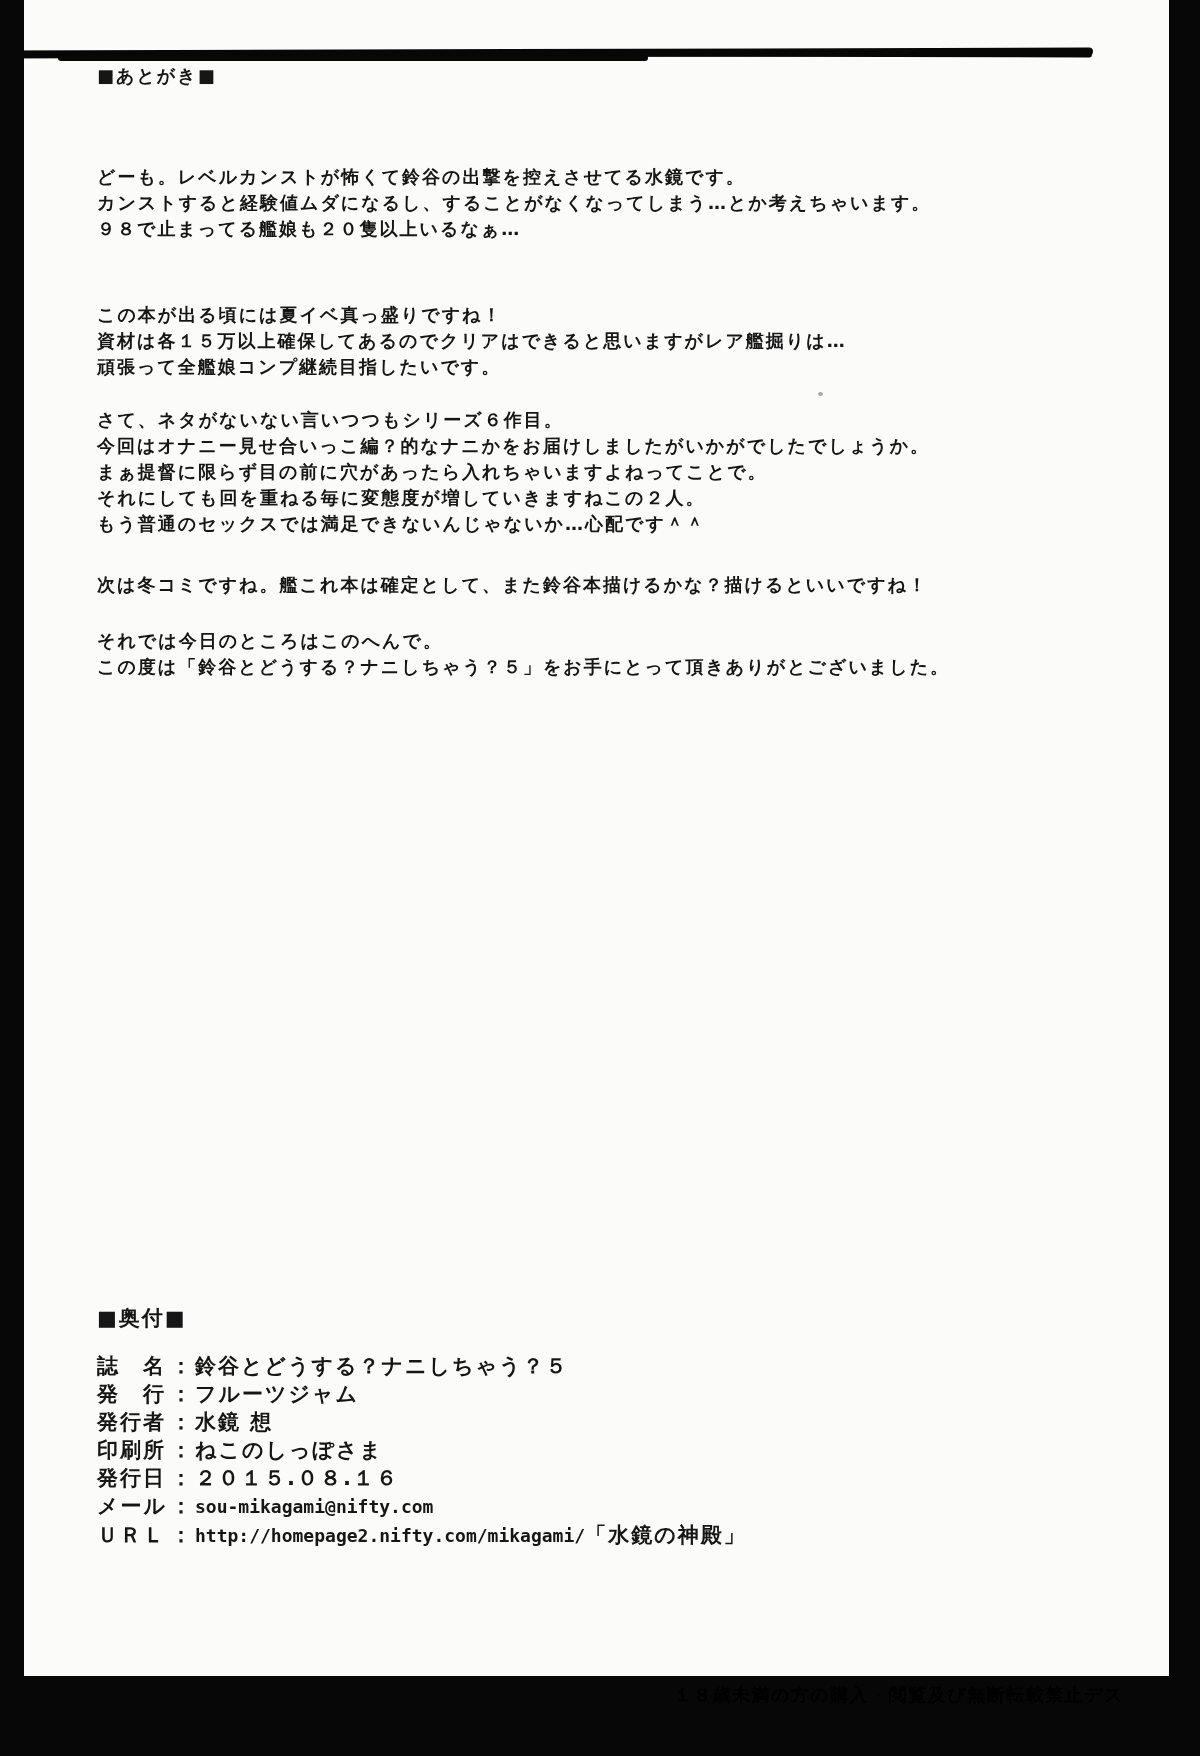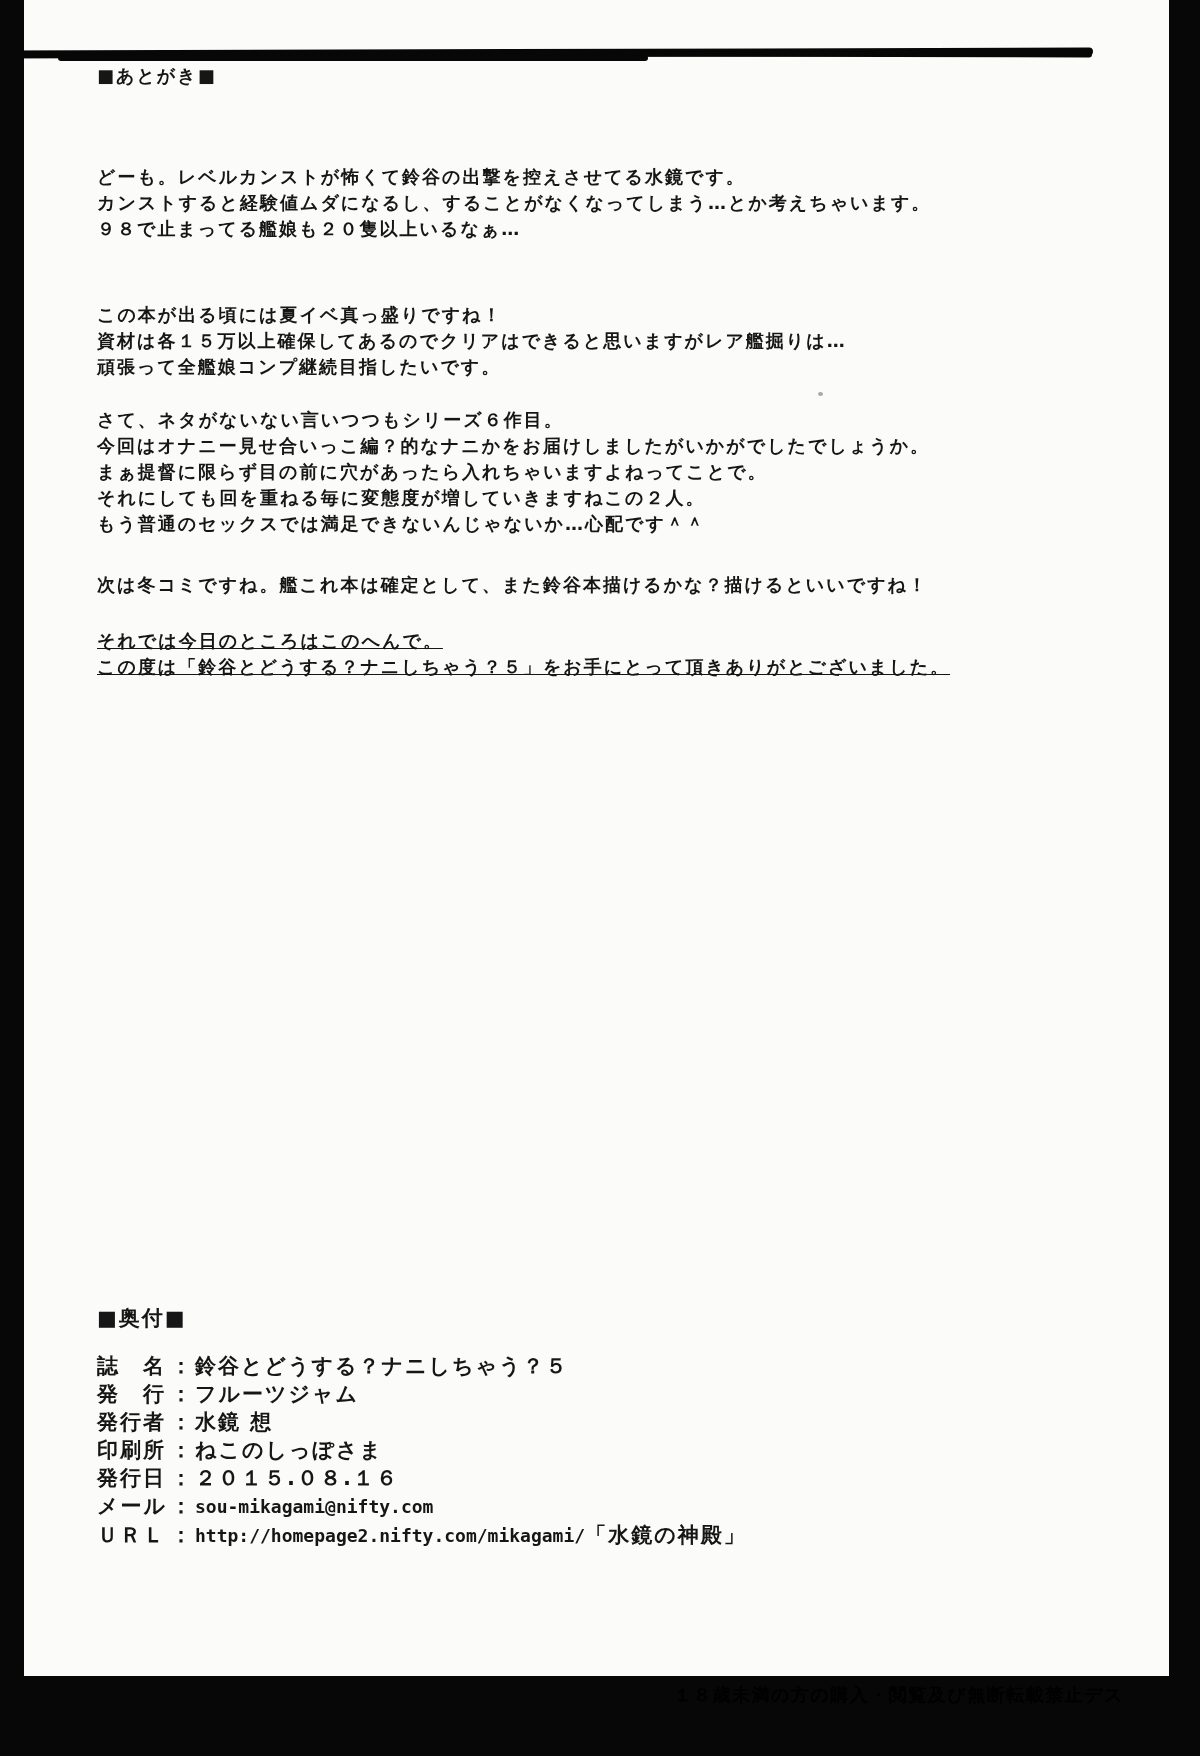--- a/index.html
+++ b/index.html
@@ -31,21 +31,21 @@
     letter-spacing: 2px;
     line-height: 26px;
     white-space: nowrap;
   }
   .af-heading { top: 63px; font-weight: 700; }
   .af-quote   { top: 112px; }
   .af-p1 { top: 164px; }
   .af-p2 { top: 302px; }
   .af-p3 { top: 407px; }
   .af-p4 { top: 572px; }
-  .af-p5 { top: 628px; text-decoration: underline; }
+  .af-p5 { top: 628px; }
 
   
   .co-heading { position: absolute; left: 97px; top: 1304px; font-size: 21px; font-weight: 700; letter-spacing: 2px; white-space: nowrap; }
   .co-rows { position: absolute; left: 97px; top: 1352px; font-size: 21px; font-weight: 600; letter-spacing: 2px; line-height: 28px; white-space: nowrap; }
   .c-label { display: inline-block; width: 72px; }
   .c-colon { display: inline-block; width: 26px; text-align: center; }
   .c-value {}
   .mono { font-family: "DejaVu Sans Mono", monospace; font-size: 18px; font-weight: 600; letter-spacing: 0; }
   .co-links { position: absolute; left: 97px; top: 1598px; font-family: "DejaVu Sans Mono", monospace; font-size: 18px; font-weight: 600; line-height: 28px; white-space: pre; }
   .link-url { margin-left: 10px; }

